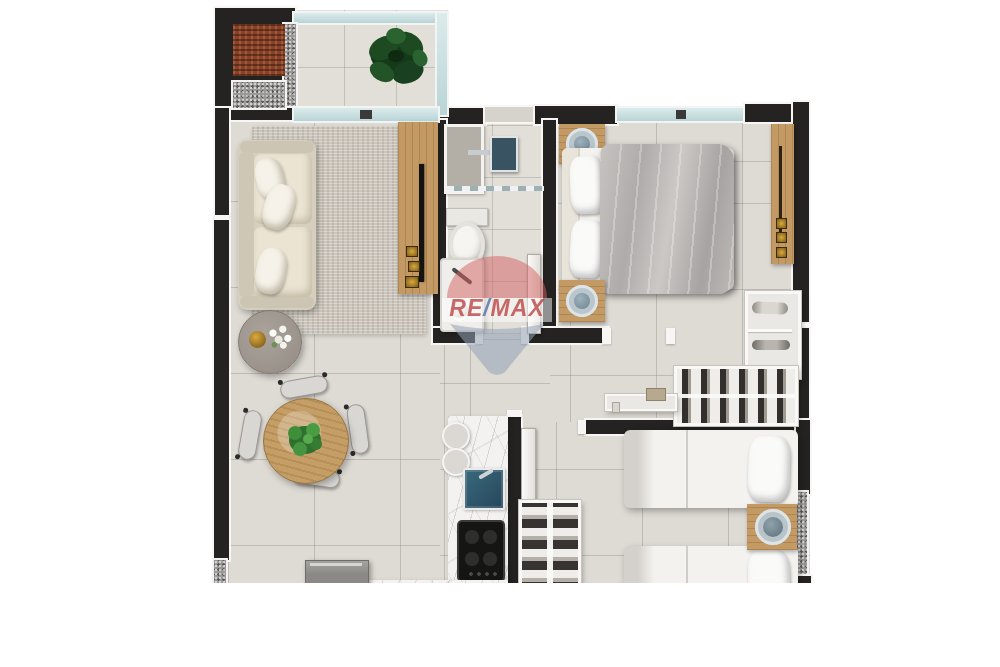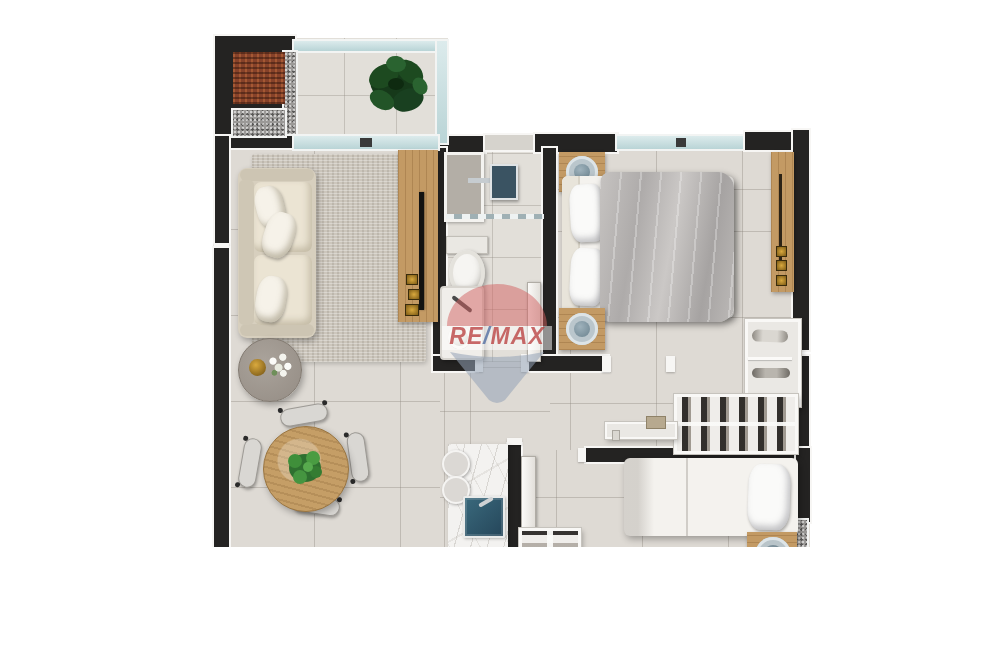--- a/index.html
+++ b/index.html
@@ -1,17 +1,17 @@
 <!DOCTYPE html>
 <html><head>
 <meta charset="utf-8">
 <style>
   html,body{margin:0;padding:0;background:#ffffff;}
-  .canvas{position:relative;width:1000px;height:519px;background:#fff;overflow:hidden;
-          font-family:"Liberation Sans",sans-serif;margin-top:28px;}
+  .canvas{position:relative;width:1000px;height:583px;background:#fff;overflow:hidden;
+          font-family:"Liberation Sans",sans-serif;}
   .abs{position:absolute;}
   .wall{background:#242322;box-shadow:0 0 0 2px #f7f6f4;}
   .trim{background:#f7f6f4;box-shadow:0 1px 2px rgba(0,0,0,.25);}
   .trimbox{background:#d6d3cd;box-shadow:0 0 0 2px #f7f6f4;}
   .floor{background-color:#dedad4;
     background-image:
       repeating-linear-gradient(0deg, rgba(140,134,126,.38) 0 1px, transparent 1px 86px),
       repeating-linear-gradient(90deg, rgba(140,134,126,.38) 0 1px, transparent 1px 86px);}
   .floor-sm{background-color:#e2dfd9;
     background-image:

